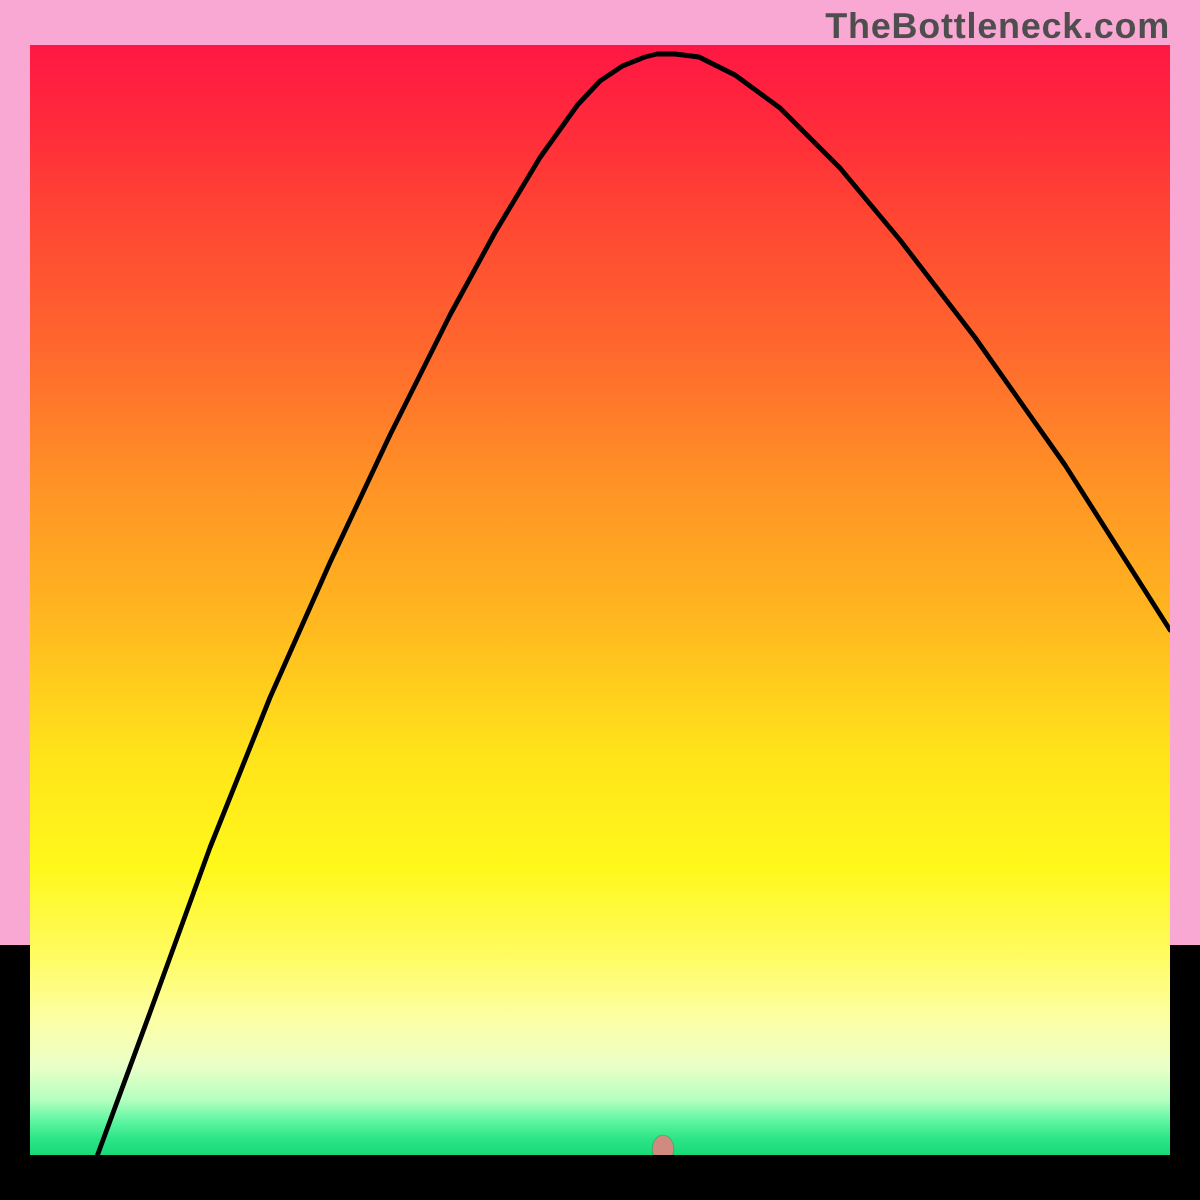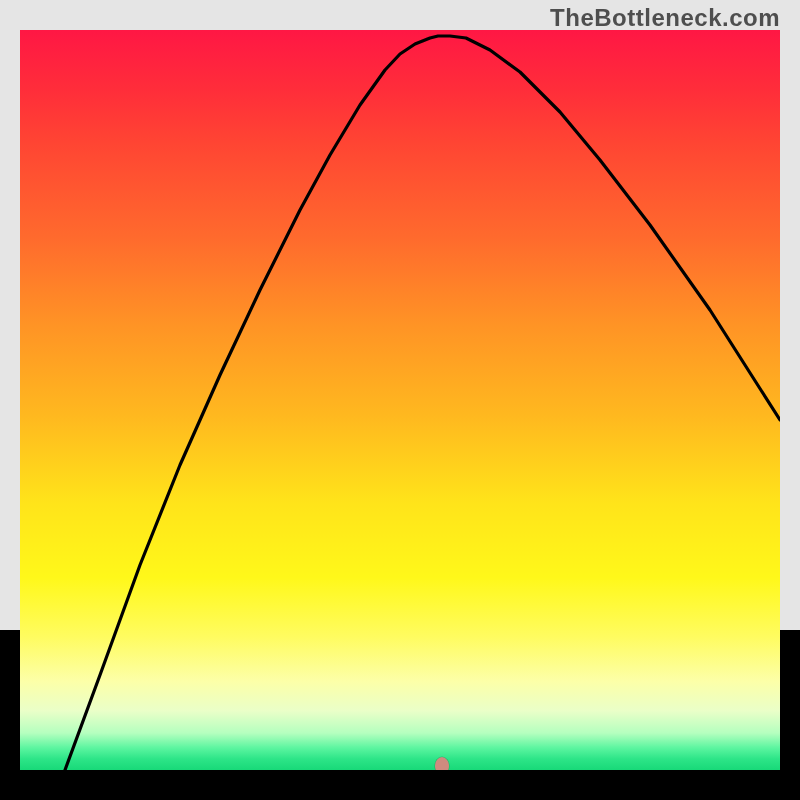--- a/index.html
+++ b/index.html
@@ -8,21 +8,21 @@
     width: 800px;
     height: 800px;
     background: #000;
     font-family: Arial, Helvetica, sans-serif;
     overflow: hidden;
   }
   .frame {
     position: relative;
     width: 800px;
     height: 630px;
-    background: #e5e5e5;
+    background: #f9a8d4;
   }
   .watermark {
     position: absolute;
     top: 4px;
     right: 20px;
     font-size: 24px;
     font-weight: 600;
     color: #4e4e4e;
     letter-spacing: 0.5px;
     z-index: 10;

